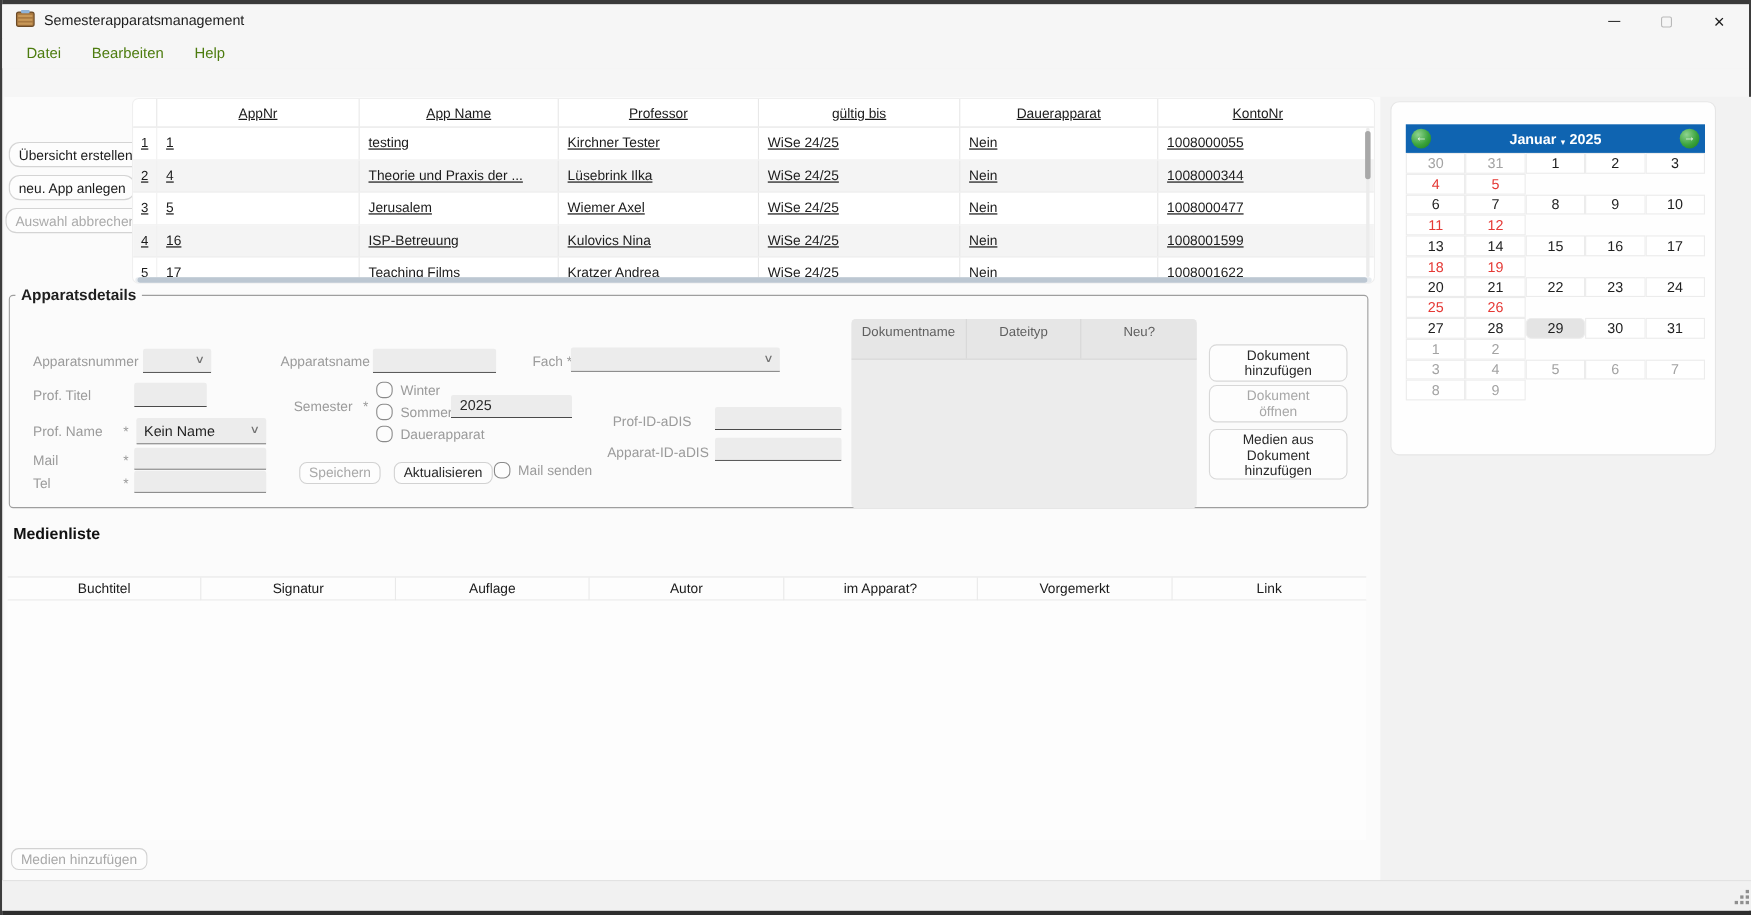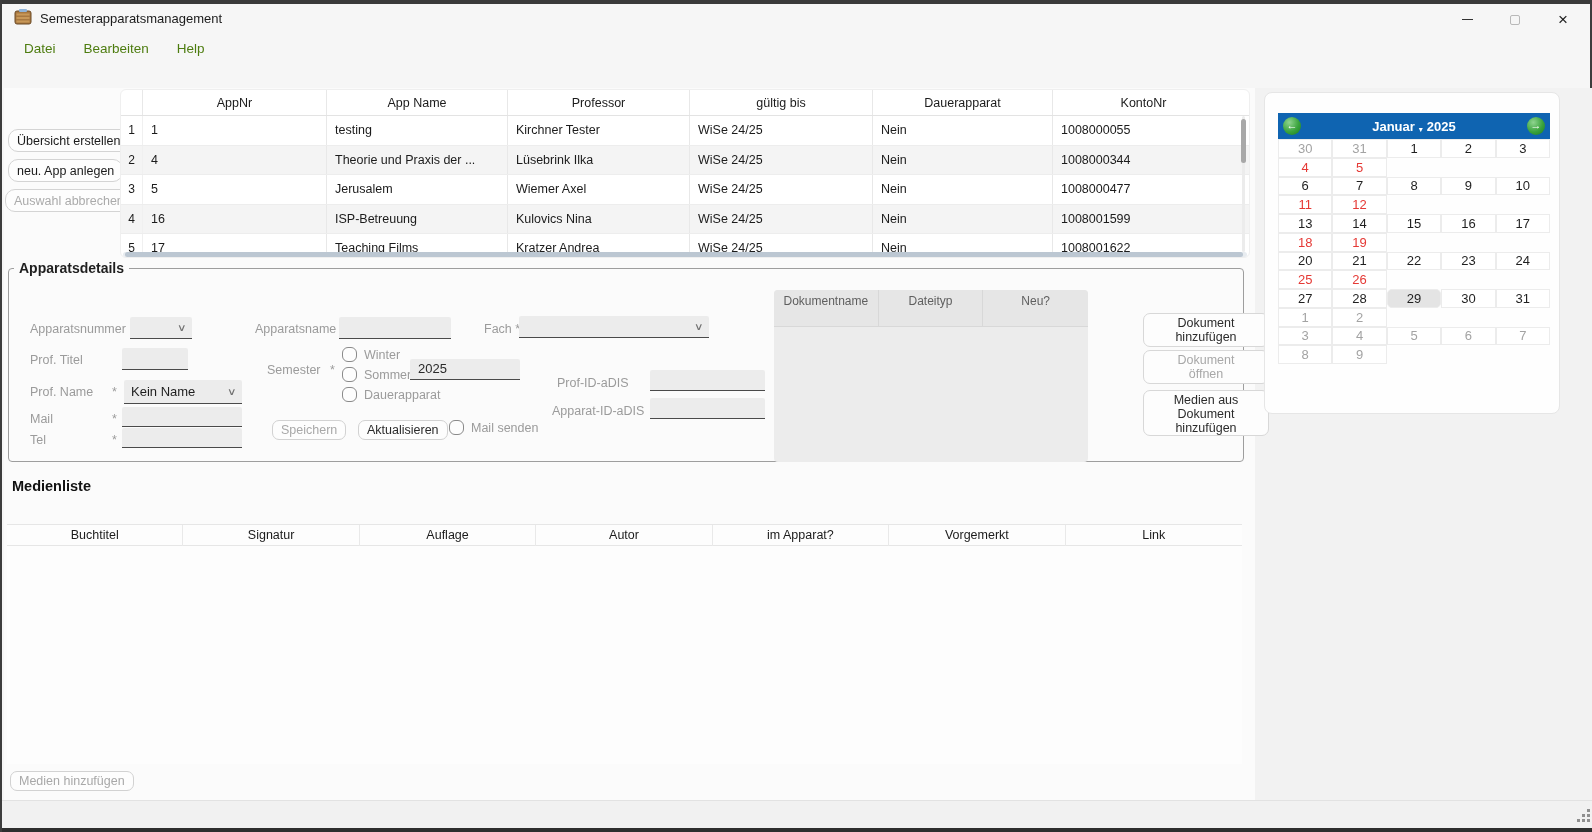--- a/index.html
+++ b/index.html
@@ -34,21 +34,21 @@
   #right-rail { left:1253px; top:88px; width:337px; height:712px; background:#f2f2f2; }
 
   
   .side-btn { position:absolute; left:6px; height:23px; font-family:inherit; font-size:12.5px; color:#1b1b1b;
               background:#fdfdfd; border:1px solid #d4d4d4; border-radius:10px; padding:0 8px; white-space:nowrap; }
   .side-btn.disabled { color:#ababab; }
 
   
   #apptable { left:118px; top:89px; width:1130px; height:169px; background:#fff;
               border-radius:6px; overflow:hidden; border:1px solid #efefef; }
-  .apptable-head, .apptable-row { display:grid; grid-template-columns:22px 184px 181px 182px 183px 180px 181px; }
+  .apptable-head, .apptable-row { display:grid; grid-template-columns:22px 184px 181px 182px 183px 180px 181px;text-decoration:underline; }
   .apptable-head { height:26px; border-bottom:1px solid #e3e3e3; }
   .th { font-size:12.5px; color:#1b1b1b; text-align:center; line-height:26px;
         border-right:1px solid #e8e8e8; overflow:hidden; white-space:nowrap; }
   .th:last-child { border-right:none; }
   .apptable-row { height:29.5px; border-bottom:1px solid #ededed; }
   .apptable-row.alt { background:#f4f4f4; }
   .td { font-size:12.5px; color:#1b1b1b; line-height:29px; padding-left:8px;
         border-right:1px solid #e8e8e8; overflow:hidden; white-space:nowrap; }
   .td:last-child { border-right:none; }
   .td.rownum { padding-left:0; text-align:center; font-size:12px; border-right:1px solid #f0f0f0; }
@@ -76,21 +76,21 @@
 
   .dlg-btn { position:absolute; height:20px; font-family:inherit; font-size:12.5px; color:#2b2b2b;
              background:#fdfdfd; border:1px solid #d2d2d2; border-radius:7px; padding:0 8px; white-space:nowrap; }
   .dlg-btn.disabled { color:#a8a8a8; }
 
   
   #doc-table { left:772px; top:290px; width:314px; height:172px; background:#ececec; border-radius:4px; overflow:hidden; }
   #doc-head { display:grid; grid-template-columns:1fr 1fr 1fr; height:37px; background:#e6e6e6; border-bottom:1px solid #d8d8d8; }
   #doc-head .dth { font-size:12px; color:#5f5f5f; text-align:center; line-height:22px; border-right:1px solid #d8d8d8; }
   #doc-head .dth:last-child { border-right:none; }
-  .doc-btn { position:absolute; left:1141px; width:126px; font-family:inherit; font-size:12.5px; color:#2b2b2b;
+  .doc-btn { position:absolute; left:1097px; width:126px; font-family:inherit; font-size:12.5px; color:#2b2b2b;
              background:#fdfdfd; border:1px solid #d8d8d8; border-radius:7px; padding:2px 16px; }
   .doc-btn.disabled { color:#a8a8a8; }
 
   
   #medien-title { left:10px; top:478px; font-size:14.5px; font-weight:bold; color:#111; }
   #medien-head { left:5px; top:524px; width:1235px; height:22px; display:grid; grid-template-columns:repeat(7,1fr);
                  background:#fdfdfd; border-top:1px solid #e6e6e6; border-bottom:1px solid #e6e6e6; }
   #medien-head .mth { font-size:12.5px; color:#1b1b1b; text-align:center; line-height:21px; border-right:1px solid #e9e9e9; }
   #medien-head .mth:last-child { border-right:none; }
   #medien-body { left:5px; top:546px; width:1235px; height:218px; background:#fdfdfd; }

